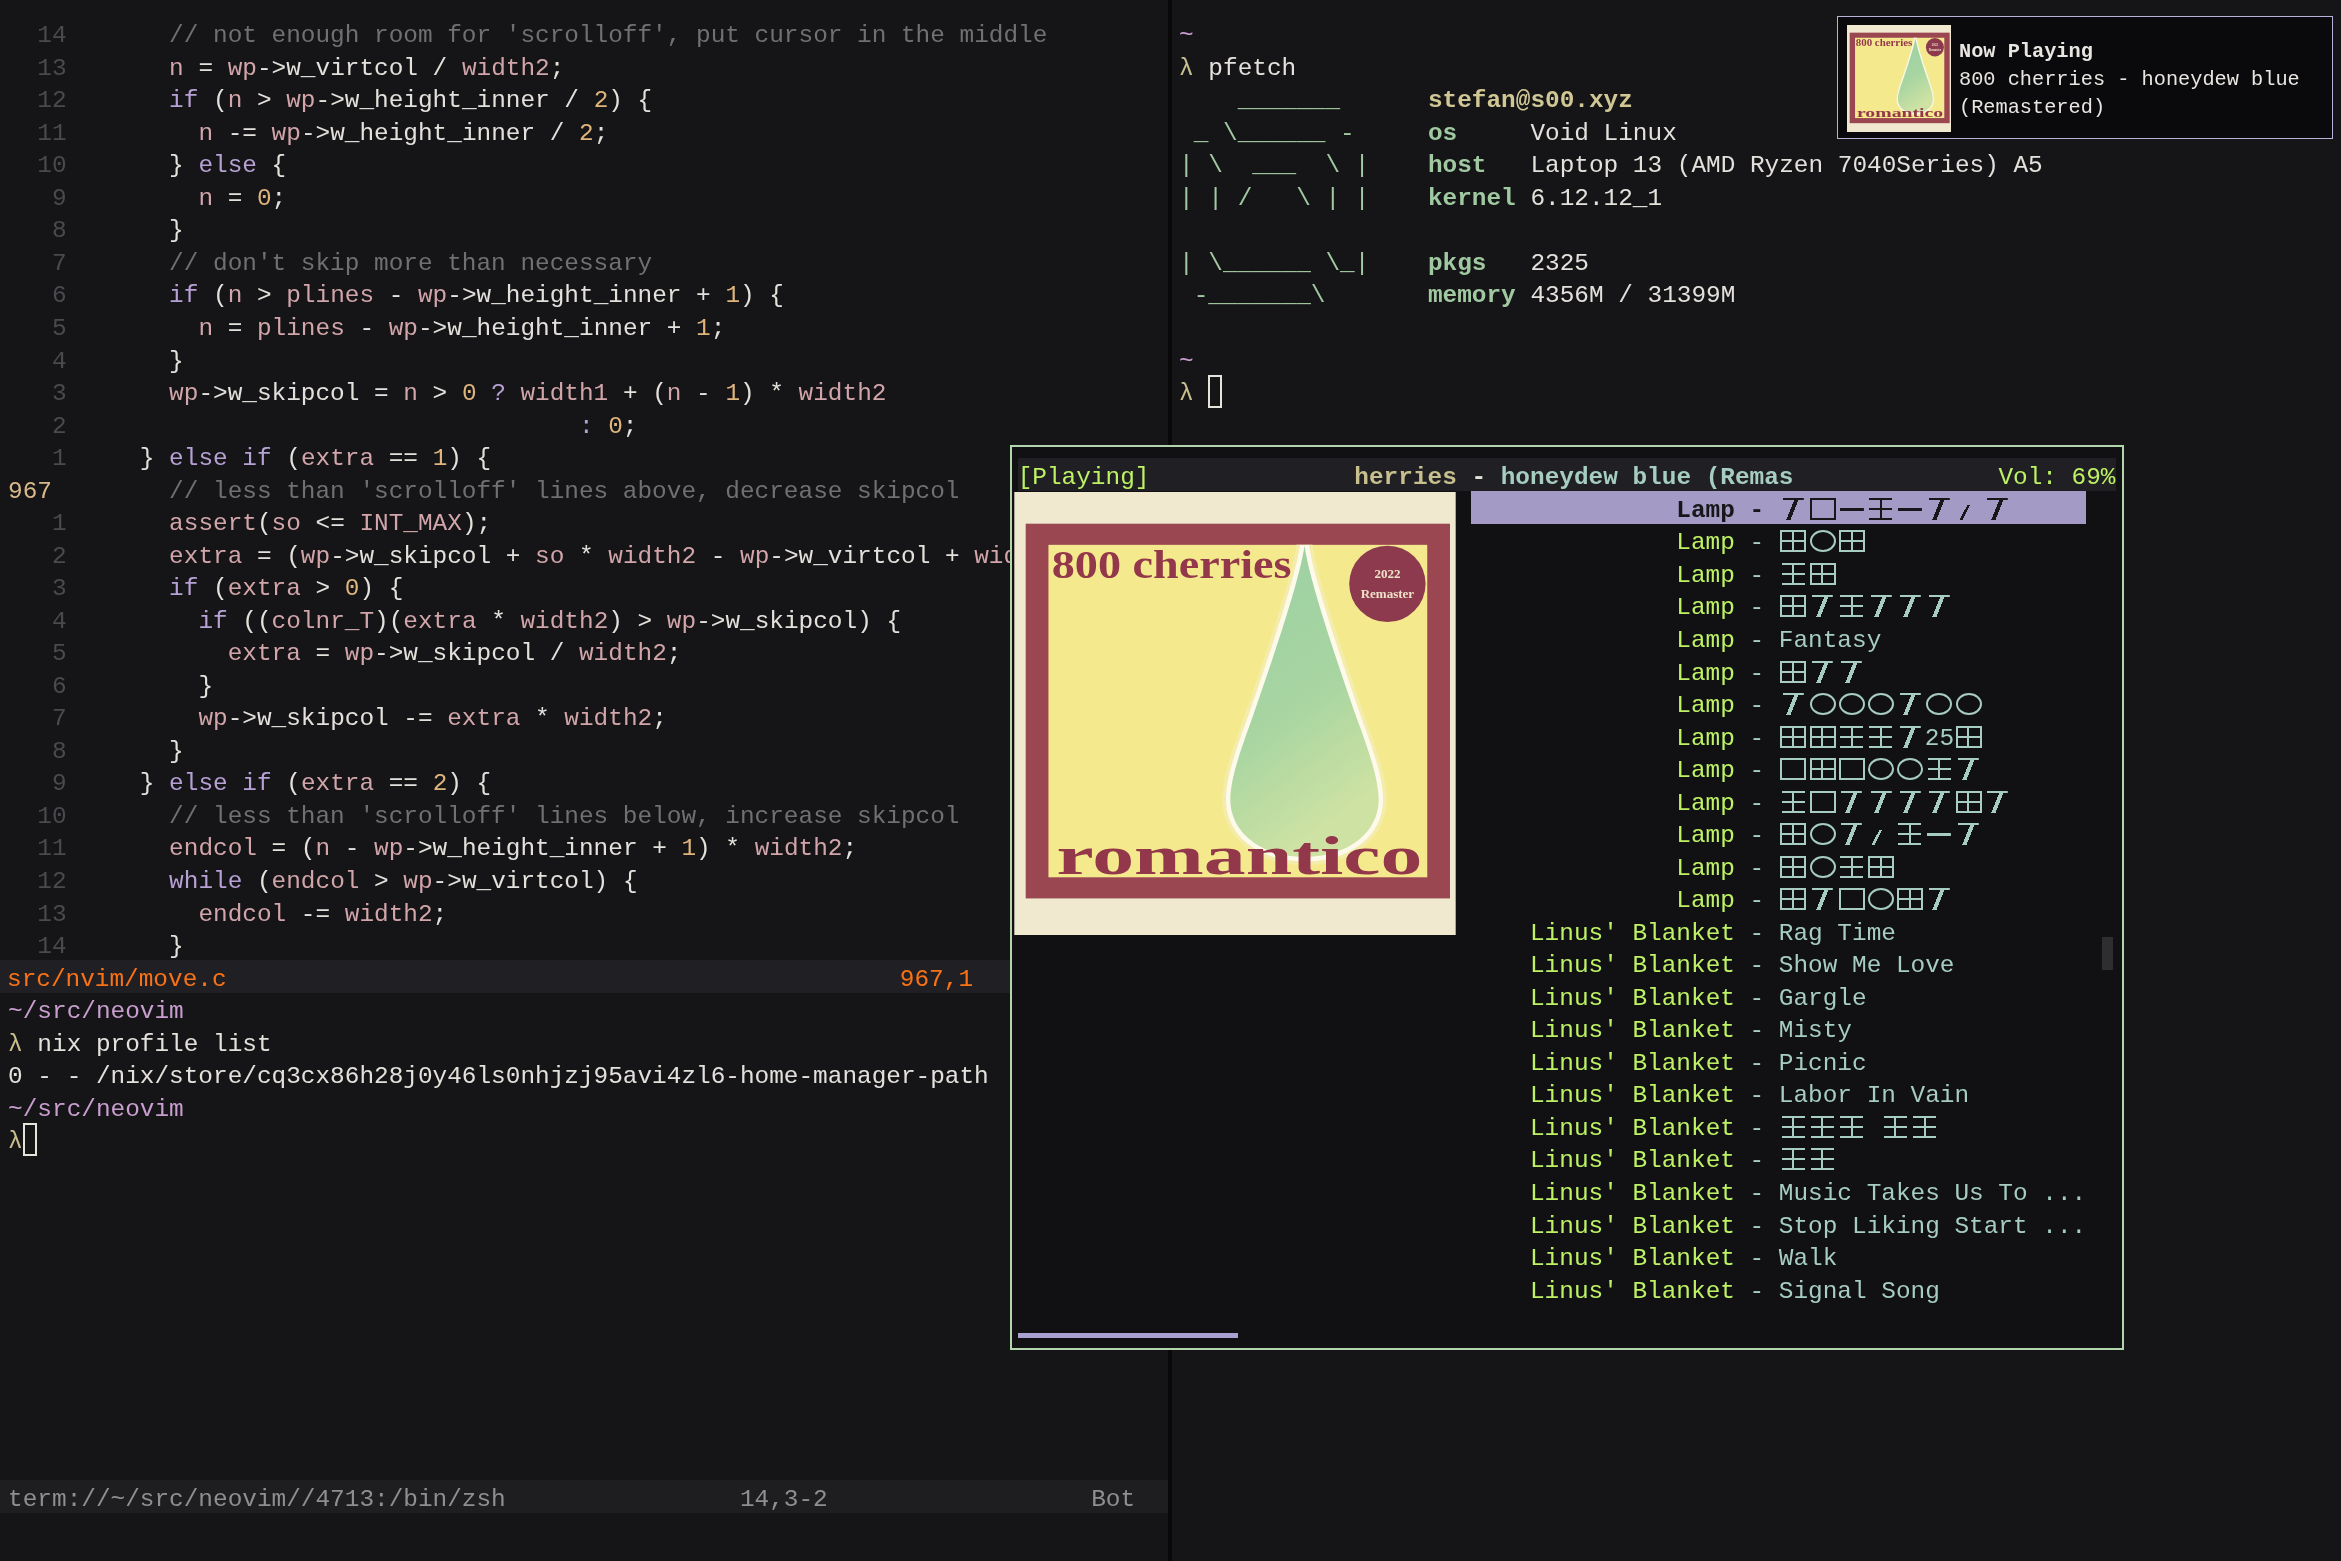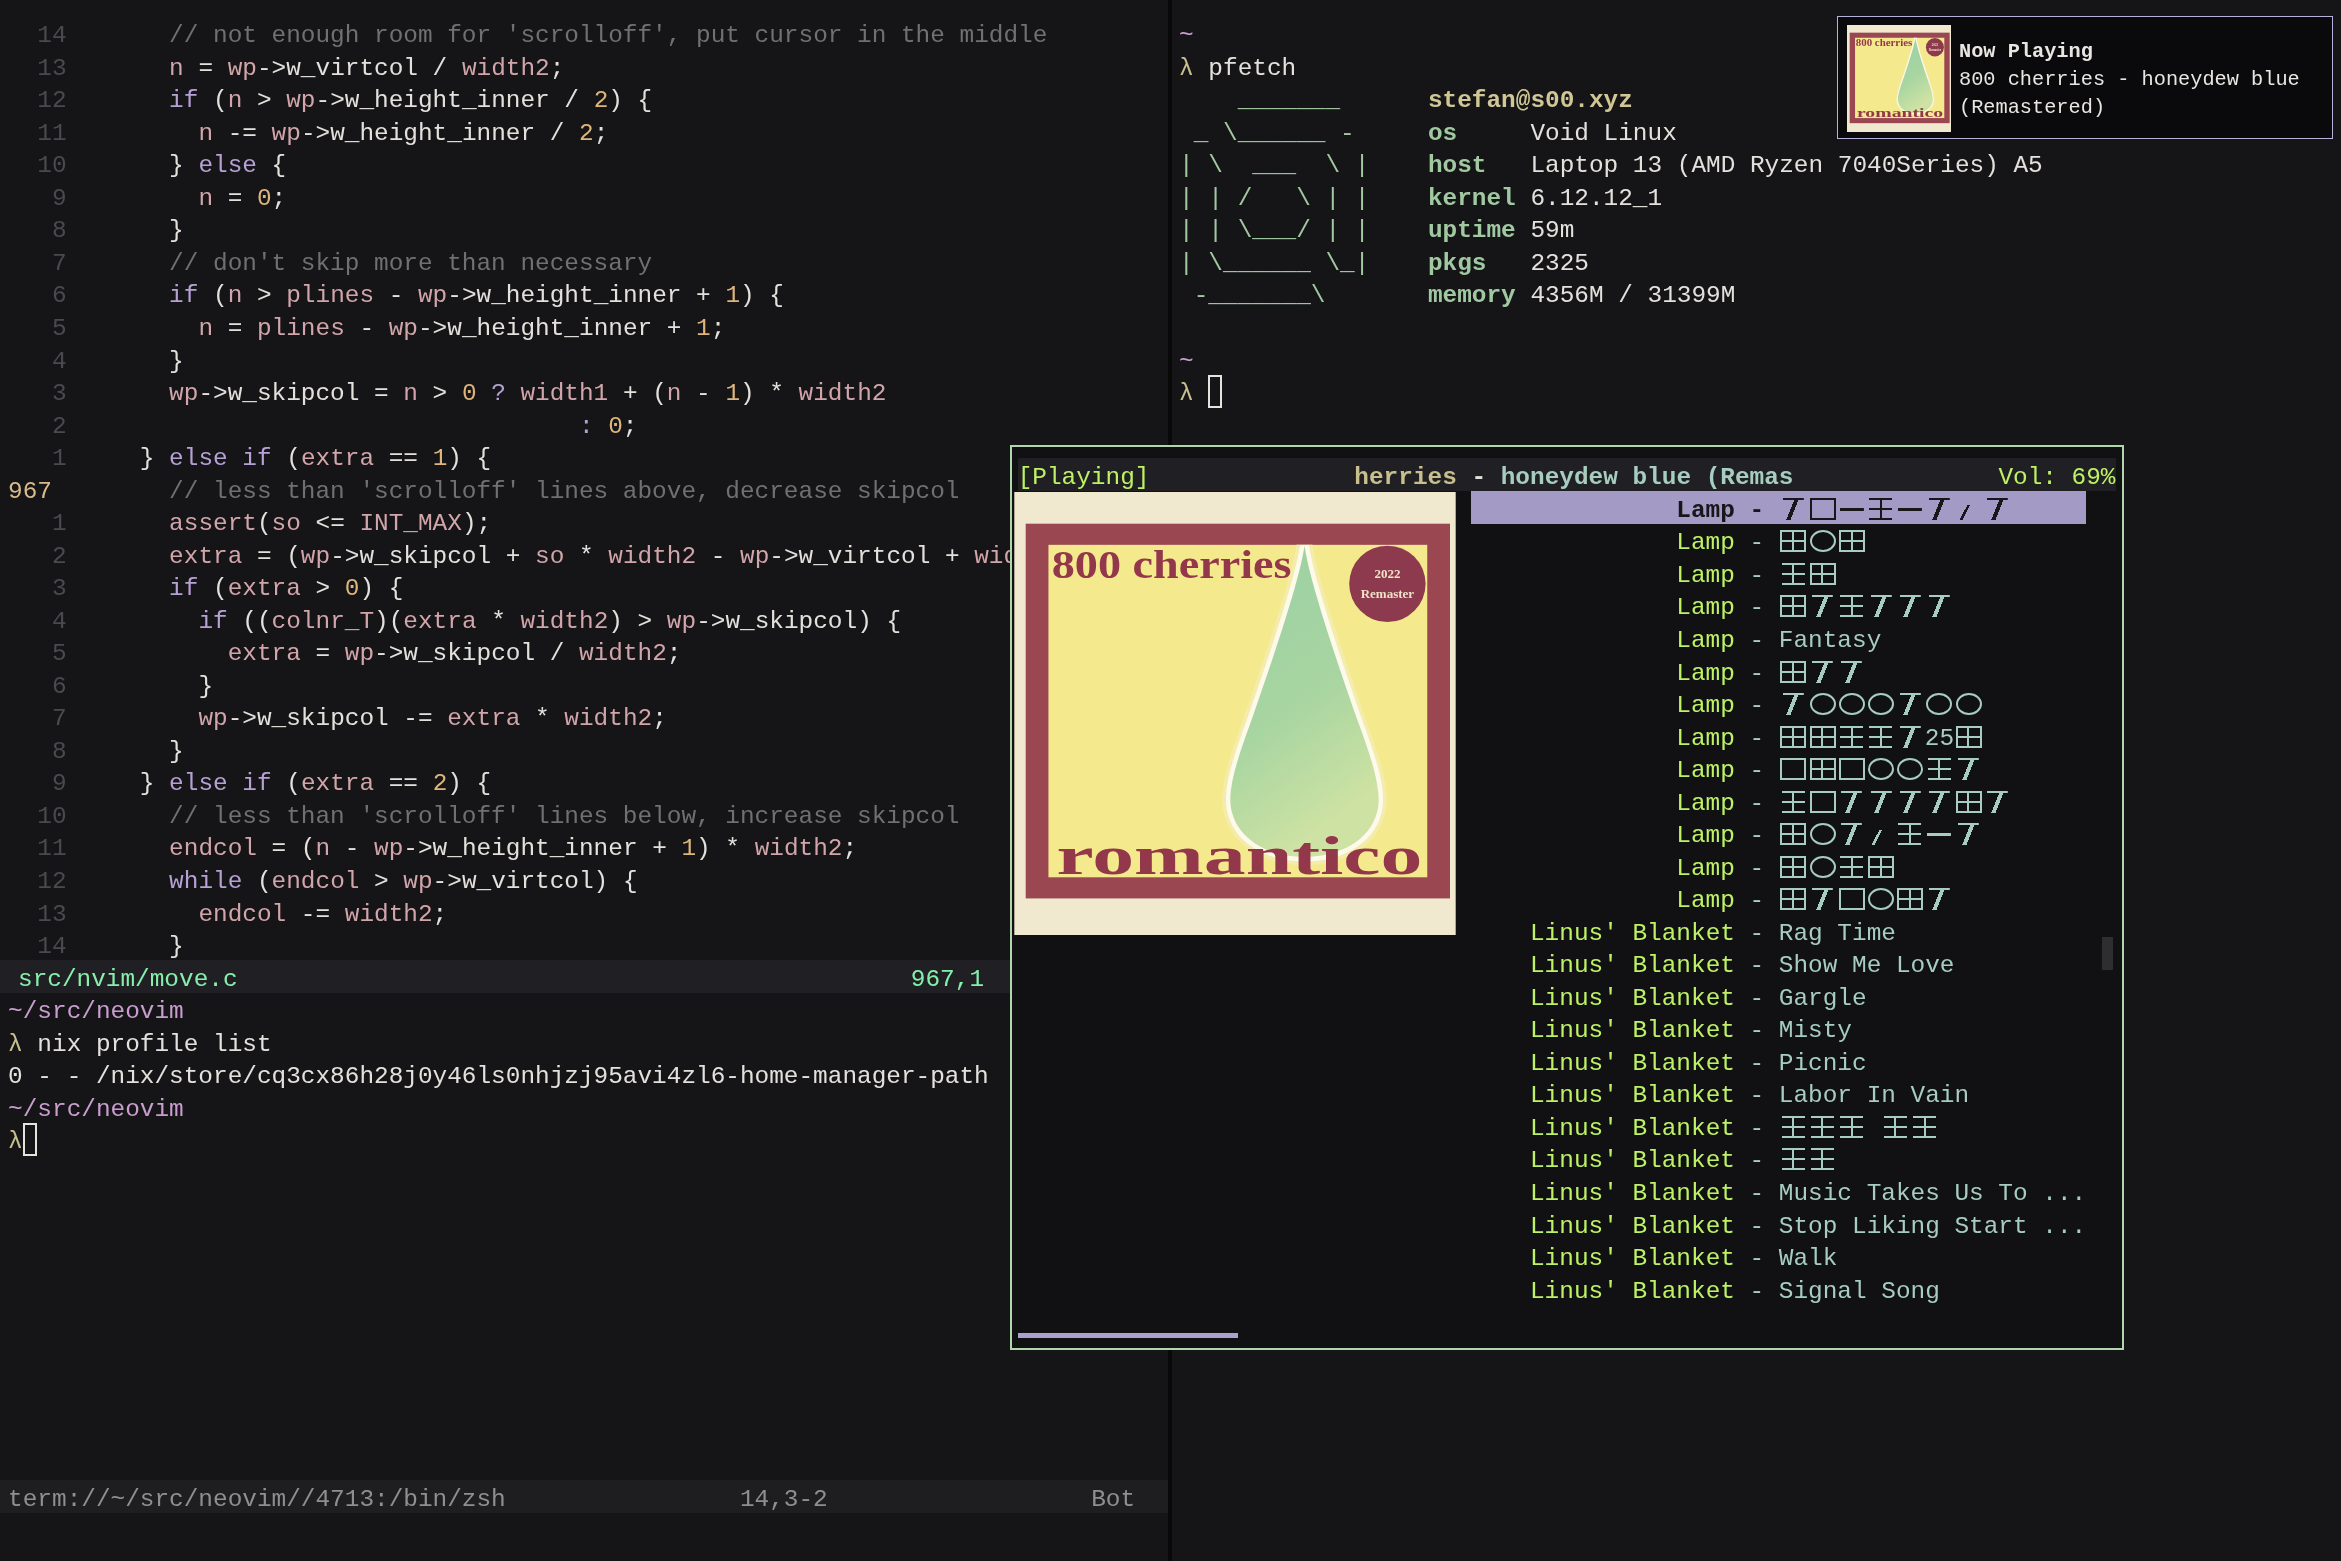--- a/index.html
+++ b/index.html
@@ -11,21 +11,21 @@
 .p{color:#d1a5a9}
 .u{color:#b6a0d4}
 .a{color:#dfb57c}
 .m{color:#c99ecf}
 .o{color:#c8bf8e}
 .t{color:#a6cdbf}
 .l{color:#bef264}
 .gr{color:#a1c9a1}
 .gb{color:#a1c9a1;font-weight:bold}
 .ob{color:#d0c794;font-weight:bold}
-.sl{position:absolute;background:#202024;color:#86efac;white-space:pre;line-height:39px;height:33px;left:0;width:1160px;padding-left:18px}
+.sl{position:absolute;background:#202024;color:#f97316;white-space:pre;line-height:39px;height:33px;left:0;width:1160px;padding-left:7px}
 .sl2{position:absolute;background:#1e1e21;color:#8f8f8f;white-space:pre;line-height:39px;height:33px;left:0;width:1160px;padding-left:8.1px}
 .cur{position:absolute;width:9.8px;height:28.5px;border:2.4px solid #e6e3dc}
 .cj{display:inline-block;width:26px;height:22px;margin:0 1.6px;vertical-align:-3.3px;box-sizing:border-box}
 .cjA{border:2.4px solid;background:linear-gradient(currentcolor 0 0) center/100% 2.4px no-repeat,linear-gradient(currentcolor 0 0) center/2.4px 100% no-repeat}
 .cjB{background:linear-gradient(currentcolor 0 0) center top/90% 2.4px no-repeat,linear-gradient(currentcolor 0 0) center/90% 2.4px no-repeat,linear-gradient(currentcolor 0 0) center bottom/90% 2.4px no-repeat,linear-gradient(currentcolor 0 0) center/2.4px 100% no-repeat}
 .cjO{border:2.4px solid}
 .cjC{border:2.4px solid;border-radius:50%}
 .cjD{background:linear-gradient(112deg,transparent 43%,currentcolor 43% 55%,transparent 55%) no-repeat,linear-gradient(currentcolor 0 0) center top/80% 2.4px no-repeat}
 .cjS{background:linear-gradient(118deg,transparent 48%,currentcolor 48% 60%,transparent 60%) no-repeat left bottom/60% 70%}
 .cjW{background:linear-gradient(currentcolor 0 0) center/92% 3.3px no-repeat}
@@ -73,21 +73,20 @@
 <div class="cur" style="left:23px;top:1123px"></div>
 <div class="sl2" style="top:1480px">term://~/src/neovim//4713:/bin/zsh                14,3-2                  Bot</div>
 </div>
 <div id="rightrows" style="position:absolute;left:1171px;top:0;width:1171px;height:1561px">
 <div class="r" style="top:16.3px"><span class="m">~</span></div>
 <div class="r" style="top:49px"><span class="o">λ</span> pfetch</div>
 <div class="r" style="top:81px"><span class="gr">    _______</span>      <span class="ob">stefan@s00.xyz</span></div>
 <div class="r" style="top:114px"><span class="gr"> _ \______ -</span>     <span class="gb">os</span>     Void Linux</div>
 <div class="r" style="top:146px"><span class="gr">| \  ___  \ |</span>    <span class="gb">host</span>   Laptop 13 (AMD Ryzen 7040Series) A5</div>
 <div class="r" style="top:179px"><span class="gr">| | /   \ | |</span>    <span class="gb">kernel</span> 6.12.12_1</div>
-<div class="r" style="top:211px"><span class="gr">| | \___/ | |</span>    <span class="gb">uptime</span> 59m</div>
 <div class="r" style="top:244px"><span class="gr">| \______ \_|</span>    <span class="gb">pkgs</span>   2325</div>
 <div class="r" style="top:276px"><span class="gr"> -_______\</span>       <span class="gb">memory</span> 4356M / 31399M</div>
 <div class="r" style="top:342px"><span class="m">~</span></div>
 <div class="r" style="top:374px"><span class="o">λ</span></div>
 <div class="cur" style="left:37px;top:375px"></div>
 </div>
 <div id="float" style="position:absolute;left:1010px;top:445px;width:1110px;height:901px;border:2.4px solid #b2d6ac;background:#111114">
 <div style="position:absolute;left:5.7px;top:11.4px;width:1098px;height:33px;background:#202024"></div>
 <div class="fr" style="top:11.4px"><span class="l">[Playing]</span>              <b><span class="o">herries</span> - <span class="t">honeydew blue (Remas</span></b>              <span class="l">Vol: 69%</span></div>
 <div style="position:absolute;left:459px;top:44px;width:615px;height:33px;background:#a39bc6"></div>

